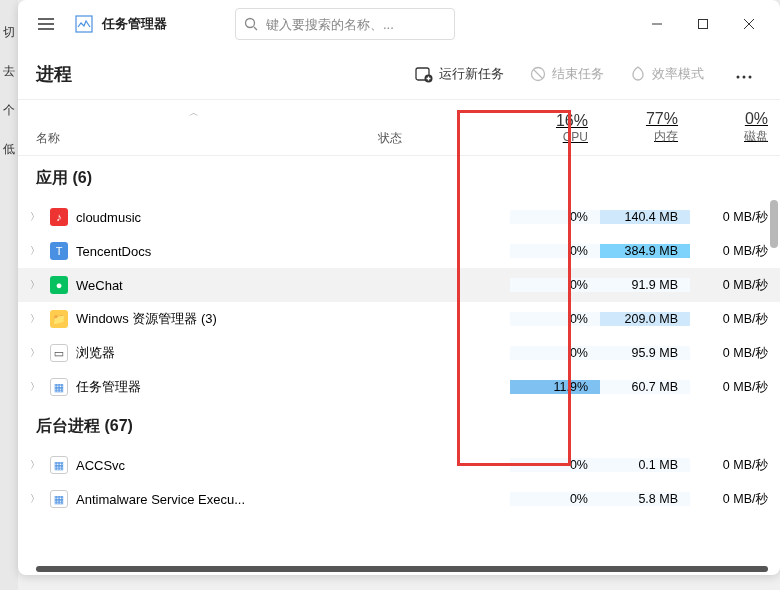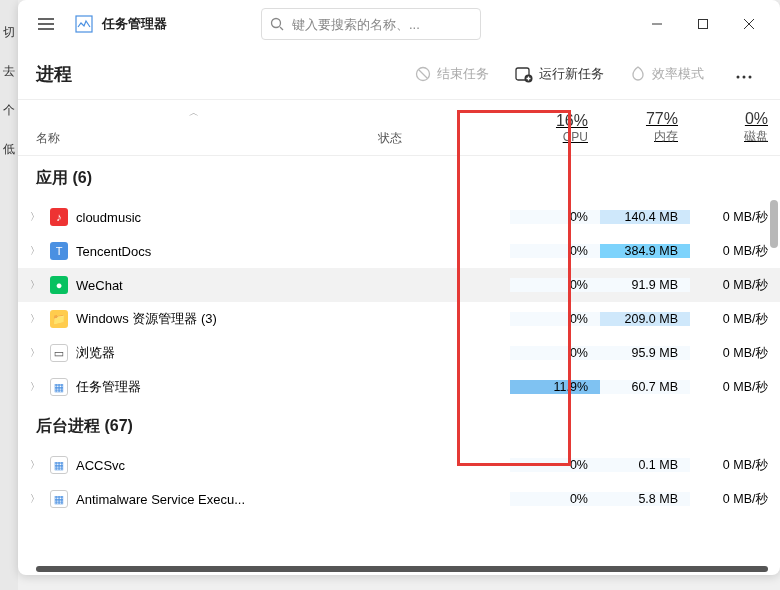--- a/index.html
+++ b/index.html
@@ -4,21 +4,21 @@
 <style>
 * { margin: 0; padding: 0; box-sizing: border-box; font-family: "Segoe UI", "Microsoft YaHei", sans-serif; }
 body { background: #f0f0f0; width: 780px; height: 590px; overflow: hidden; }
 .left-sliver { position: absolute; left: 0; top: 0; width: 18px; height: 590px; background: #e8e8e8; }
 .left-sliver span { display: block; font-size: 12px; color: #333; padding: 2px 3px; }
 .window { position: absolute; left: 18px; top: 0; width: 762px; height: 575px; background: #fff; border-radius: 8px; box-shadow: 0 2px 10px rgba(0,0,0,0.15); overflow: hidden; display: flex; flex-direction: column; }
 .titlebar { display: flex; align-items: center; height: 48px; padding: 0 8px; gap: 8px; }
 .hamburger { width: 40px; height: 40px; display: flex; align-items: center; justify-content: center; cursor: pointer; border-radius: 4px; }
 .app-icon { width: 20px; height: 20px; display: flex; align-items: center; justify-content: center; }
 .app-title { font-size: 13px; font-weight: 600; color: #222; }
-.search-box { margin-left: 86px; width: 220px; height: 32px; border: 1px solid #ddd; border-radius: 4px; display: flex; align-items: center; padding: 0 8px; gap: 8px; background: #fff; }
+.search-box { margin-left: 60px; width: 220px; height: 32px; border: 1px solid #ddd; border-radius: 4px; display: flex; align-items: center; padding: 0 8px; gap: 8px; background: #fff; }
 .search-box input { border: none; outline: none; font-size: 13px; flex: 1; color: #333; }
 .search-box input::placeholder { color: #888; }
 .win-controls { margin-left: auto; display: flex; }
 .win-ctrl { width: 46px; height: 40px; display: flex; align-items: center; justify-content: center; cursor: pointer; }
 .toolbar { display: flex; align-items: center; height: 52px; padding: 0 18px; border-bottom: 1px solid #eee; }
 .toolbar-title { font-size: 18px; font-weight: 600; color: #222; }
 .tool-actions { margin-left: auto; display: flex; align-items: center; gap: 18px; }
 .tool-btn { display: flex; align-items: center; gap: 6px; font-size: 13px; cursor: pointer; padding: 6px 4px; border-radius: 4px; }
 .tool-btn.disabled { color: #aaa; cursor: default; }
 .tool-btn:not(.disabled) { color: #333; }
@@ -95,37 +95,37 @@
           <svg width="12" height="12">
             <path d="M1 1l10 10M11 1L1 11" stroke="#333" stroke-width="1"></path>
           </svg>
         </div>
     </div>
   </div>
 
   <div class="toolbar">
     <span class="toolbar-title">进程</span>
     <div class="tool-actions">
-      <div class="tool-btn disabled">
-        <svg width="16" height="16" viewBox="0 0 16 16">
-            <circle cx="8" cy="8" r="6.5" fill="none" stroke="#bbb" stroke-width="1.3"></circle>
-            <path d="M3.5 3.5l9 9" stroke="#bbb" stroke-width="1.3"></path>
-          </svg>
-        <span>结束任务</span>
-      </div>
       <div class="tool-btn">
         <svg width="18" height="18" viewBox="0 0 18 18">
             <rect x="1" y="3" width="13" height="12" rx="2" fill="none" stroke="#333" stroke-width="1.3"></rect>
             <circle cx="13.5" cy="13.5" r="4" fill="#333"></circle>
             <path d="M13.5 11.5v4M11.5 13.5h4" stroke="#fff" stroke-width="1.3"></path>
           </svg>
         <span>运行新任务</span>
       </div>
       <div class="tool-btn disabled">
         <svg width="16" height="16" viewBox="0 0 16 16">
+            <circle cx="8" cy="8" r="6.5" fill="none" stroke="#bbb" stroke-width="1.3"></circle>
+            <path d="M3.5 3.5l9 9" stroke="#bbb" stroke-width="1.3"></path>
+          </svg>
+        <span>结束任务</span>
+      </div>
+      <div class="tool-btn disabled">
+        <svg width="16" height="16" viewBox="0 0 16 16">
             <path d="M8 1c3 2 5 5 5 8a5 5 0 01-10 0c0-3 2-6 5-8z" fill="none" stroke="#bbb" stroke-width="1.3"></path>
           </svg>
         <span>效率模式</span>
       </div>
       <div class="more-btn">
         <svg width="16" height="4" viewBox="0 0 16 4">
             <circle cx="2" cy="2" r="1.5" fill="#333"></circle>
             <circle cx="8" cy="2" r="1.5" fill="#333"></circle>
             <circle cx="14" cy="2" r="1.5" fill="#333"></circle>
           </svg>

